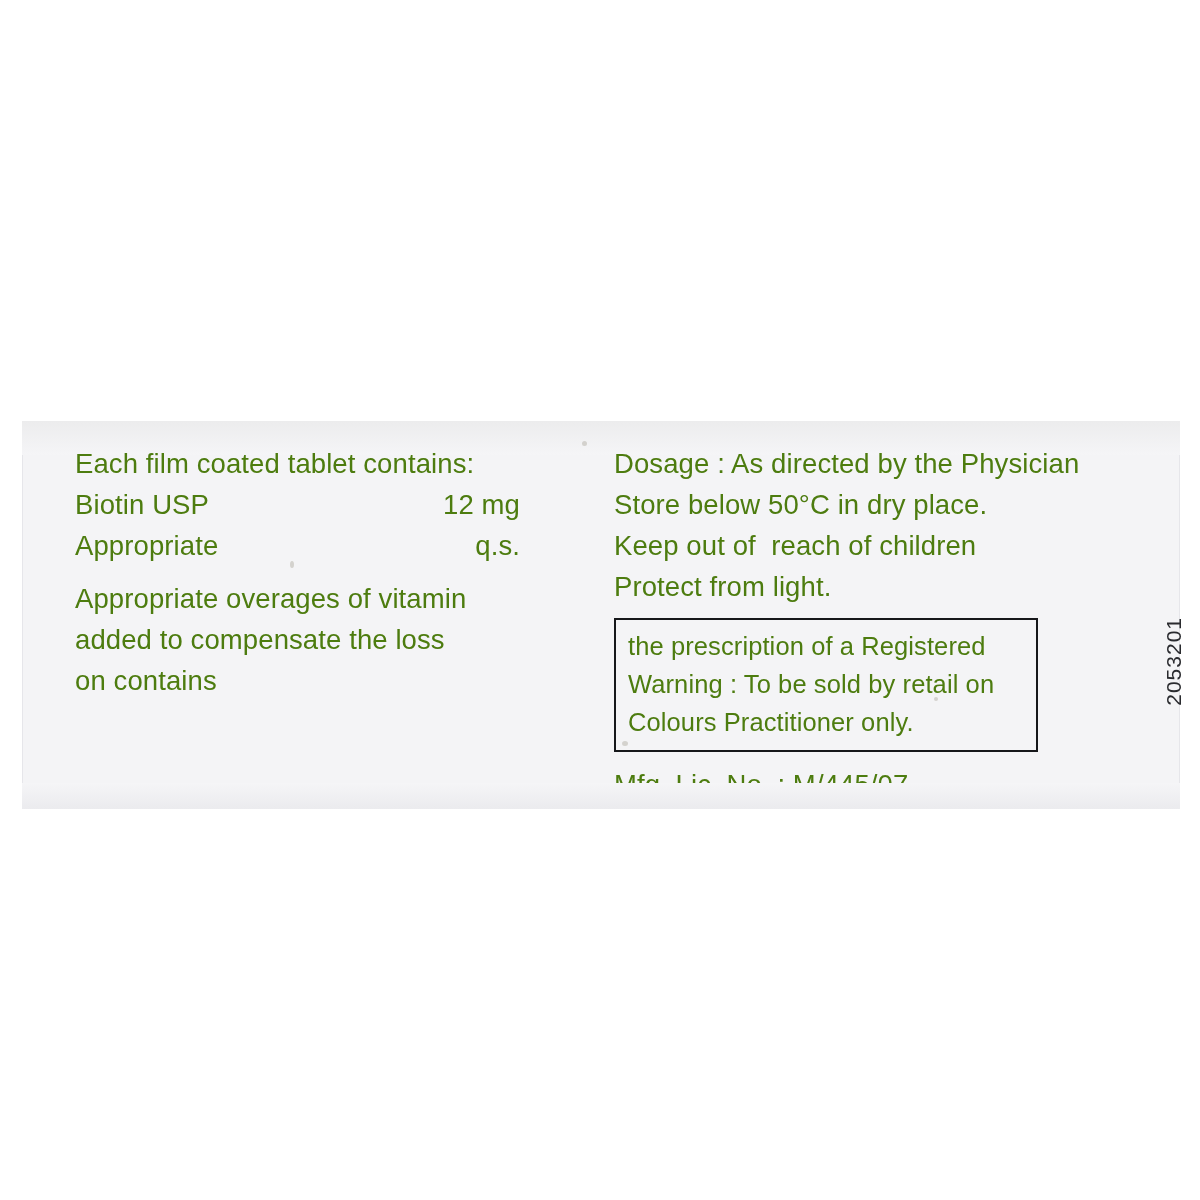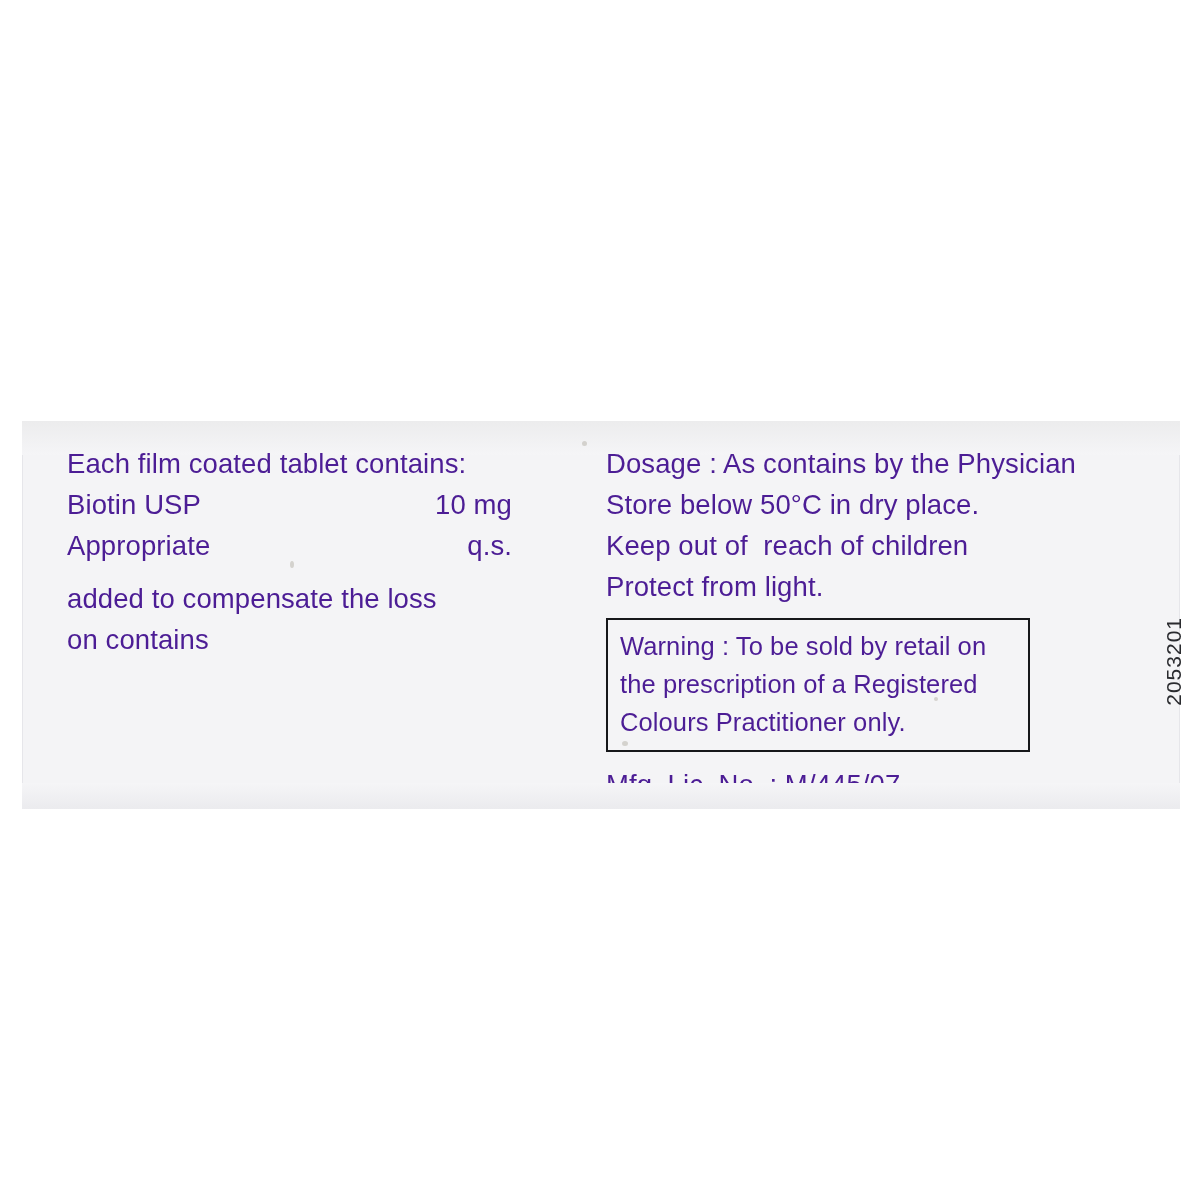--- a/index.html
+++ b/index.html
@@ -43,24 +43,25 @@
     background: linear-gradient(to top, #ebebee, #f5f5f7);
   }
 
   .panel-content {
     position: absolute;
     inset: 0;
   }
 
   .col {
     position: absolute;
-    color: #4c1d95;
+    color: #4d7c0f;
     font-size: 27.5px;
     line-height: 41px;
     letter-spacing: 0.1px;
+    margin-left: 8px;
   }
 
   .col-left {
     left: 45px;
     top: 22px;
     width: 500px;
   }
 
   .col-right {
     left: 584px;
@@ -131,46 +132,47 @@
     <div class="speck" style="left:600px; top:320px; width:6px; height:5px;"></div>
     <div class="speck" style="left:912px; top:276px; width:4px; height:4px;"></div>
 
     <div class="panel-content">
 
       <div class="col col-left">
         <div class="line">Each film coated tablet contains:</div>
 
         <div class="comp-row">
           <span>Biotin USP</span>
-          <span>10 mg</span>
+          <span>12 mg</span>
         </div>
 
         <div class="comp-row">
           <span>Appropriate</span>
           <span>q.s.</span>
         </div>
 
         <div class="block-gap"></div>
 
 
         <div class="block-gap"></div>
 
+        <div class="line">Appropriate overages of vitamin</div>
         <div class="line">added to compensate the loss</div>
         <div class="line">on contains</div>
       </div>
 
       <div class="col col-right">
-        <div class="line">Dosage : As contains by the Physician</div>
+        <div class="line">Dosage : As directed by the Physician</div>
         <div class="line">Store below 50°C in dry place.</div>
         <div class="line">Keep out of  reach of children</div>
         <div class="line">Protect from light.</div>
 
         <div class="warning-box">
+          <div class="line">the prescription of a Registered</div>
           <div class="line">Warning : To be sold by retail on</div>
-          <div class="line">the prescription of a Registered</div>
           <div class="line">Colours Practitioner only.</div>
         </div>
 
         <div class="mfg line">Mfg. Lic. No. : M/445/07</div>
       </div>
 
       <div class="vertical-code">2053201</div>
 
     </div>
   </div>

